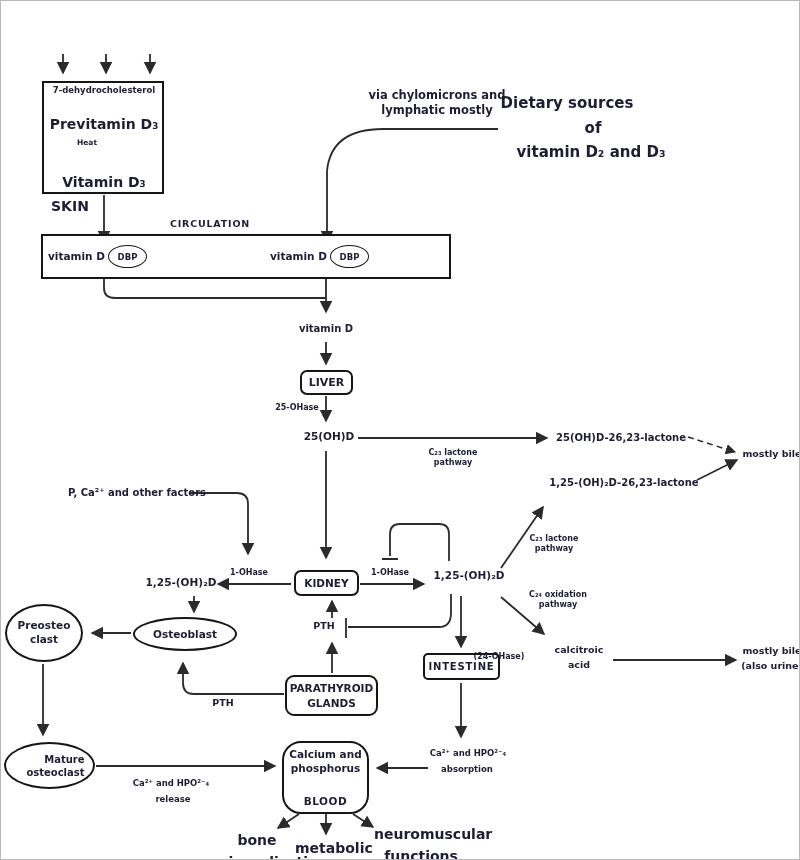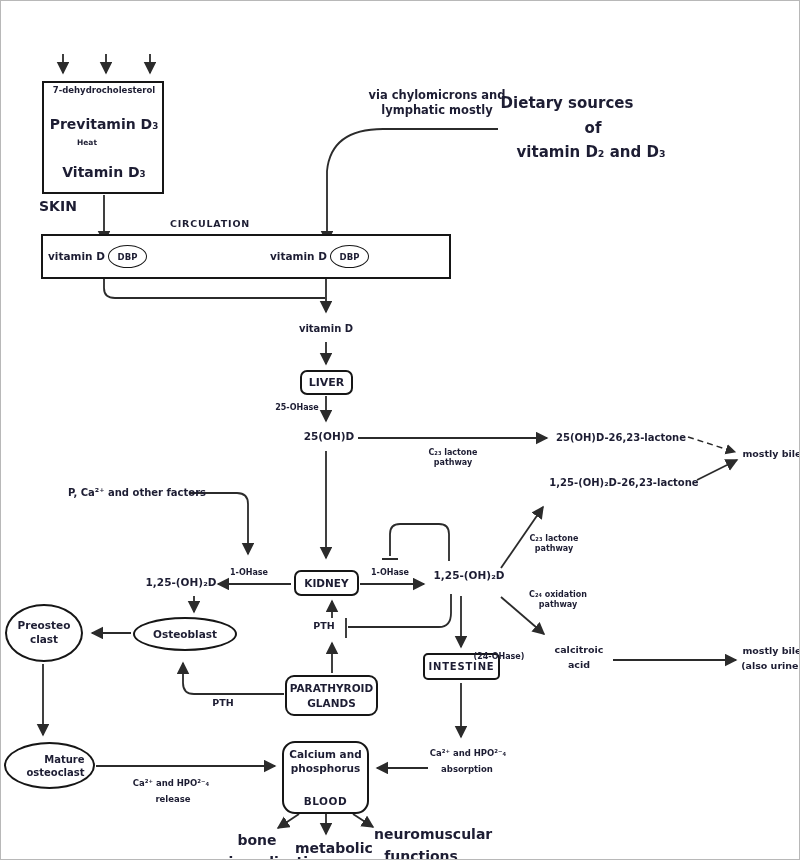--- a/index.html
+++ b/index.html
@@ -100,21 +100,21 @@
   </div>
   <div class="box round fs105 b" style="left:293px;top:569px;width:65px;height:26px;">
     <span>KIDNEY</span>
   </div>
   <div class="box round fs10 b ls" style="left:422px;top:652px;width:77px;height:27px;border-width:2px;border-radius:5px;">
     <span>INTESTINE</span>
   </div>
   <div class="box round fs105 b" style="left:284px;top:674px;width:93px;height:41px;border-radius:9px;">
     <span class="wrap" style="width:86px;line-height:1.35;">PARATHYROID GLANDS</span>
   </div>
-  <div class="box round" style="left:281px;top:740px;width:87px;height:73px;border-radius:13px;flex-direction:column;">
+  <div class="box round" style="left:281px;top:740px;width:87px;height:73px;border-radius:19px;flex-direction:column;">
     <span class="wrap fs105 b" style="width:78px;line-height:1.3;">Calcium and phosphorus</span>
     <span class="fs105 b" style="margin-top:20px;letter-spacing:0.5px;">BLOOD</span>
   </div>
 
   <div class="box ellipse fs105 b" style="left:4px;top:603px;width:78px;height:58px;">
     <span class="wrap" style="width:62px;line-height:1.3;">Preosteo clast</span>
   </div>
   <div class="box ellipse fs105 b" style="left:132px;top:616px;width:104px;height:34px;">
     <span>Osteoblast</span>
   </div>
@@ -126,22 +126,22 @@
     <span>DBP</span>
   </div>
   <div class="box ellipse thin fs85 b" style="left:329px;top:244px;width:39px;height:23px;">
     <span>DBP</span>
   </div>
 
 
   <div class="lbl cx fs85" style="left:103px;top:84px;">7-dehydrocholesterol</div>
   <div class="lbl cx fs9" style="left:103px;top:114px;">Previtamin D₃</div>
   <div class="lbl cx fs75" style="left:86px;top:137px;">Heat</div>
-  <div class="lbl cx fs9" style="left:103px;top:162px;">Vitamin D₃</div>
-  <div class="lbl fs9" style="left:38px;top:196px;">SKIN</div>
+  <div class="lbl cx fs9" style="left:103px;top:172px;">Vitamin D₃</div>
+  <div class="lbl fs9" style="left:50px;top:196px;">SKIN</div>
 
   <div class="lbl cx wrap fs115" style="left:436px;top:87px;width:150px;">via chylomicrons and lymphatic mostly</div>
   <div class="lbl cx fs15" style="left:566px;top:93px;">Dietary sources</div>
   <div class="lbl cx fs15" style="left:592px;top:118px;">of</div>
   <div class="lbl cx fs15" style="left:590px;top:142px;">vitamin D₂ and D₃</div>
 
   <div class="lbl cx fs95 ls" style="left:209px;top:217px;">CIRCULATION</div>
   <div class="lbl fs105" style="left:47px;top:249px;">vitamin D</div>
   <div class="lbl fs105" style="left:269px;top:249px;">vitamin D</div>
   <div class="lbl cx fs10" style="left:325px;top:321px;">vitamin D</div>

